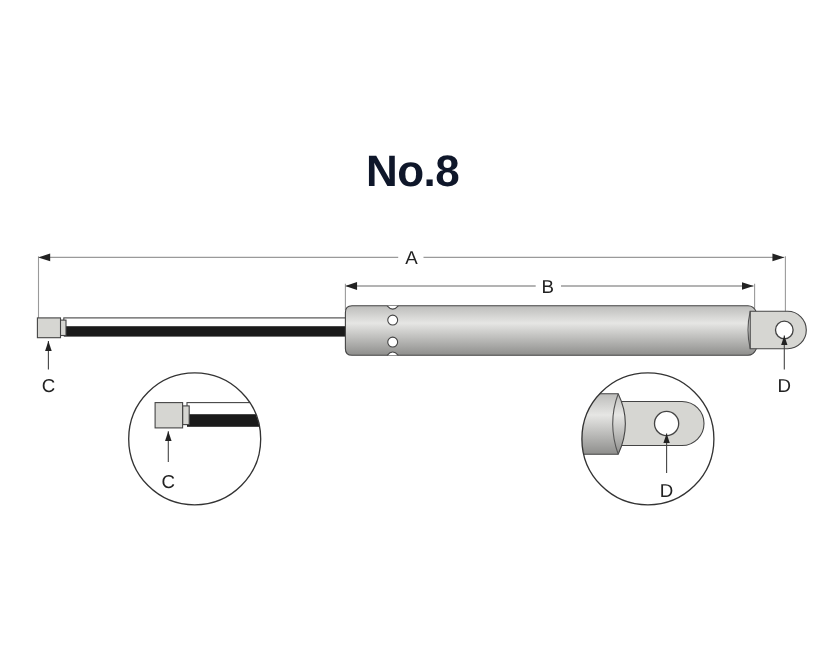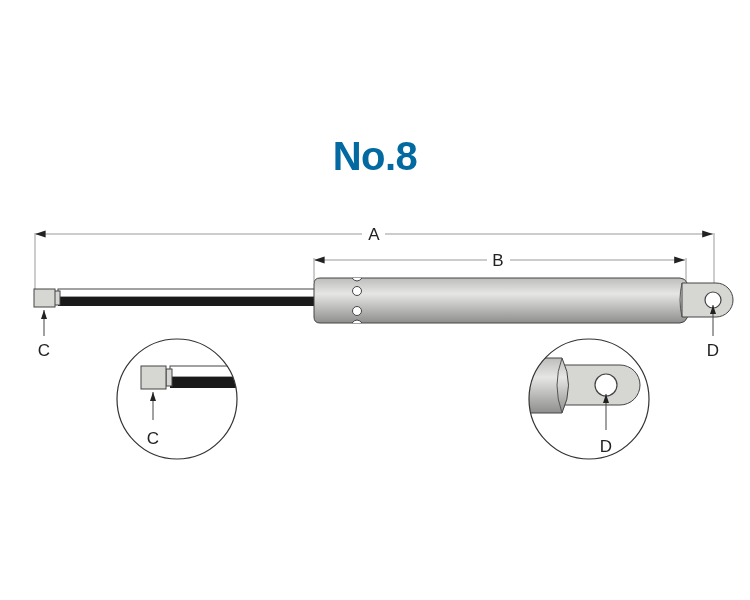--- a/index.html
+++ b/index.html
@@ -1,17 +1,17 @@
 <!DOCTYPE html>
 <html><head>
 <meta charset="utf-8">
 <style>
   html, body { margin:0; padding:0; background:#ffffff; }
   body { width:750px; height:600px; position:relative; overflow:hidden; font-family:"Liberation Sans", sans-serif; }
-  .title { position:absolute; left:0; width:750px; top:134px; text-align:center; font-size:40px; font-weight:bold; color:#0369a1; letter-spacing:-0.5px; }
+  .title { position:absolute; left:0; width:750px; top:134px; text-align:center; font-size:40px; font-weight:bold; color:#0f172a; letter-spacing:-0.5px; }
   svg { position:absolute; left:0; top:0; }
   .lbl { font-family:"Liberation Sans", sans-serif; font-size:17px; fill:#222; }
 </style>
 </head>
 <body>
 
 <div class="title">No.8</div>
 
 <svg width="750" height="600" viewBox="0 0 750 600">
   <defs>

